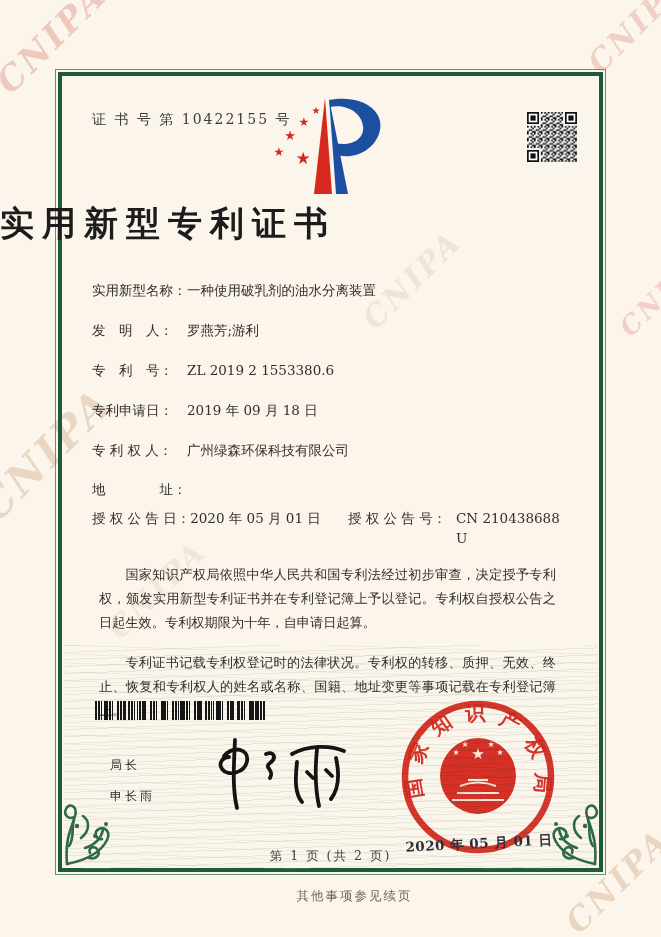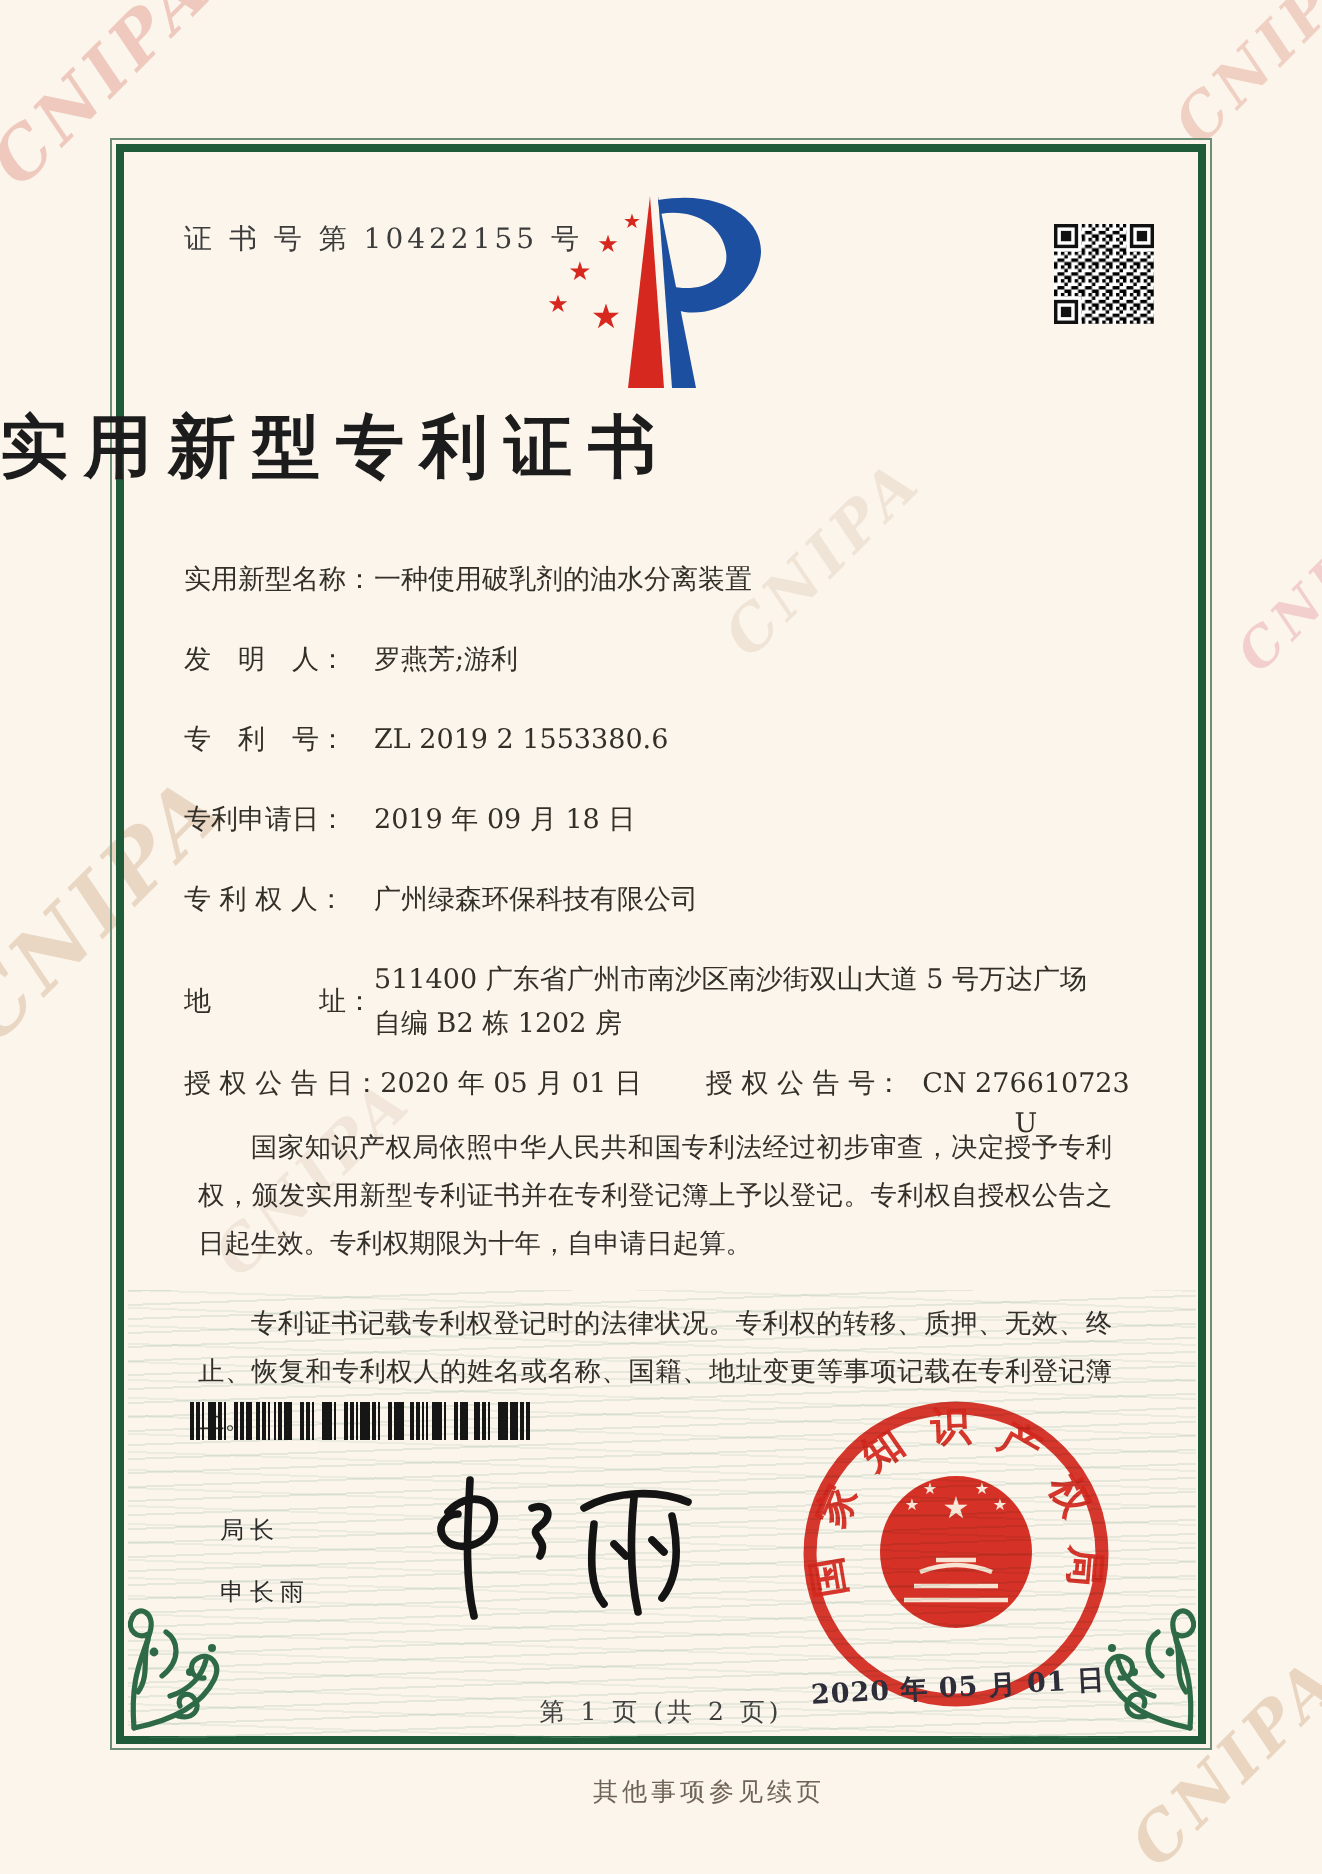--- a/index.html
+++ b/index.html
@@ -28,21 +28,21 @@
   .qr{position:absolute;left:527px;top:112px;width:50px;height:50px;}
   .title{position:absolute;left:0;top:201px;width:100%;text-align:left;
          font-size:34px;font-weight:bold;letter-spacing:8px;color:#1c1c1c;}
   .fields{position:absolute;left:92px;top:279px;width:478px;font-size:13.5px;color:#333029;}
   .row{display:flex;margin-bottom:18px;line-height:20px;align-items:center;}
   .row .lab{flex:0 0 95px;white-space:nowrap;}
   .row .val{white-space:pre-line;line-height:22px;}
   .row.addr{margin-bottom:9px;}
   .grant{display:flex;line-height:20px;}
   .g1{flex:0 0 256px;display:flex;}
-  .g2{display:flex;text-align:center;}
+  .g2{display:flex;}
   .g2 .lab{flex:0 0 108px;}
   .paras{position:absolute;left:83px;top:547px;width:489px;font-size:13.2px;line-height:24px;
          color:#332f2a;text-align:justify;}
   .paras p{margin:16px;text-indent:2em;}
   .barcode{position:absolute;left:95px;top:701px;width:170px;height:19px;
     background-image:
       repeating-linear-gradient(90deg,#161616 0 2px,transparent 2px 3px,#161616 3px 5px,transparent 5px 6px,#161616 6px 7px,transparent 7px 11px),
       repeating-linear-gradient(90deg,transparent 0 4px,#161616 4px 5px,transparent 5px 9px,#161616 9px 12px,transparent 12px 19px);}
   .signer{position:absolute;left:110px;top:750px;font-size:12px;letter-spacing:3px;
           line-height:31px;color:#2a2a2a;}
@@ -165,31 +165,29 @@
     <div class="row">
       <span class="lab">专利申请日：</span>
       <span class="val">2019 年 09 月 18 日</span>
     </div>
     <div class="row">
       <span class="lab">专 利 权 人：</span>
       <span class="val">广州绿森环保科技有限公司</span>
     </div>
     <div class="row addr">
       <span class="lab">地　　　　址：</span>
-      <span class="val">511400 广东省广州市南沙区南沙街双山大道 5 号万达广场
-自编 B2 栋 1202 房</span>
     </div>
     <div class="grant">
       <span class="g1">
         <span class="lab">授 权 公 告 日：</span>
         <span class="val">2020 年 05 月 01 日</span>
       </span>
       <span class="g2">
         <span class="lab">授 权 公 告 号：</span>
-        <span class="val">CN 276610723 U</span>
+        <span class="val">CN 210438688 U</span>
       </span>
     </div>
   </div>
 
   <div class="paras">
     <p>国家知识产权局依照中华人民共和国专利法经过初步审查，决定授予专利权，颁发实用新型专利证书并在专利登记簿上予以登记。专利权自授权公告之日起生效。专利权期限为十年，自申请日起算。</p>
     <p>专利证书记载专利权登记时的法律状况。专利权的转移、质押、无效、终止、恢复和专利权人的姓名或名称、国籍、地址变更等事项记载在专利登记簿上。</p>
   </div>
 
   <div class="barcode"></div>

